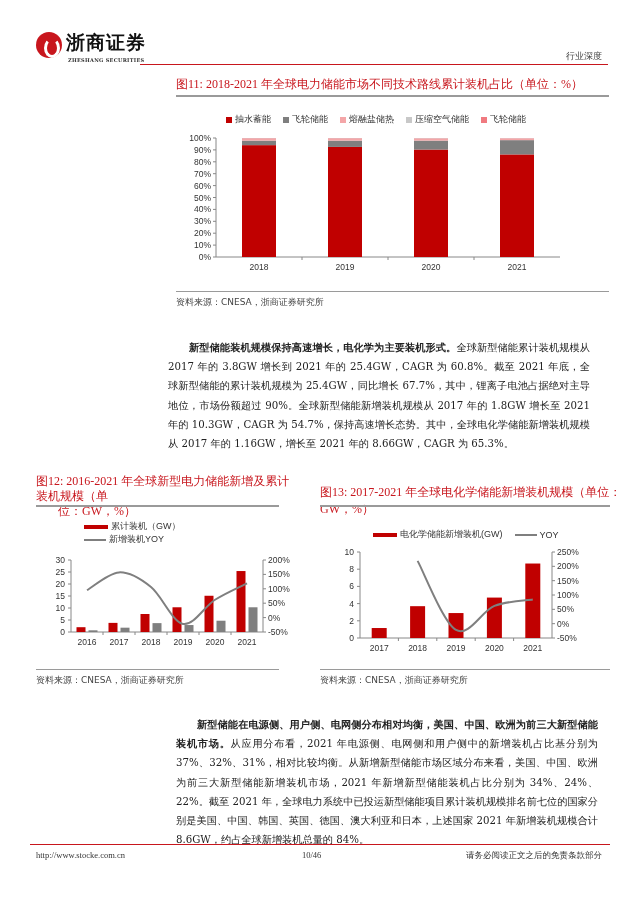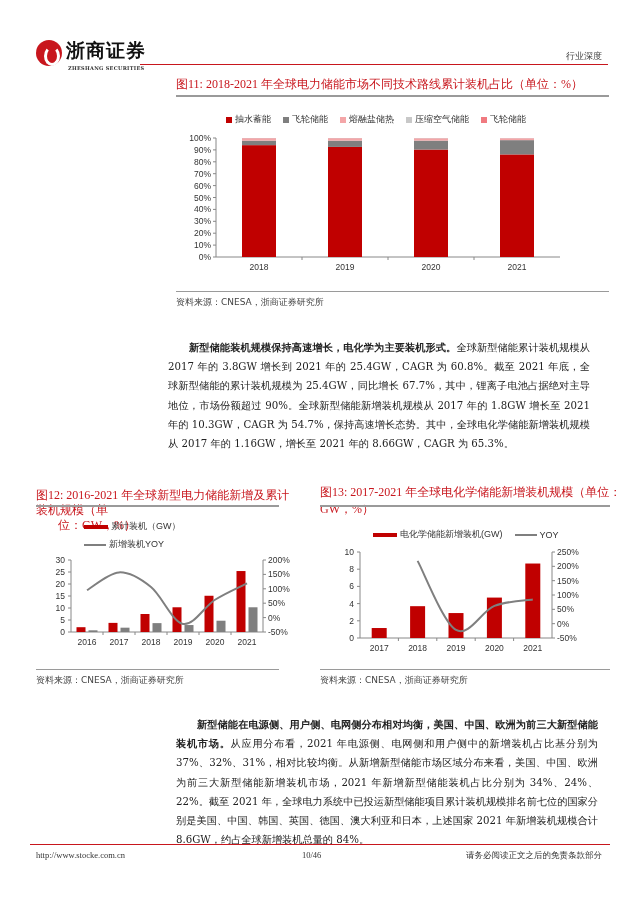--- a/index.html
+++ b/index.html
@@ -1,18 +1,18 @@
 <!DOCTYPE html>
 <html><head>
 <meta charset="utf-8">
 <style>
   * { margin:0; padding:0; box-sizing:border-box; }
   body { width:640px; height:905px; background:#fff; position:relative; font-family:"DejaVu Serif", serif; color:#222; overflow:hidden; }
   .abs { position:absolute; }
-  .logo { left:36px; top:38px; width:130px; height:40px; }
+  .logo { left:36px; top:30px; width:130px; height:40px; }
   .logo-circle { position:absolute; left:0; top:2px; width:26px; height:26px; border-radius:50%; background:#c8161d; }
   .logo-circle::before { content:""; position:absolute; left:8px; top:6px; width:10px; height:14px; border:3px solid #fff; border-radius:50% 50% 50% 50%; border-top-color:transparent; }
   .logo-cn { position:absolute; left:30px; top:0px; font-family:"DejaVu Sans", sans-serif; font-weight:bold; font-size:19px; color:#111; letter-spacing:1px; }
   .logo-en { position:absolute; left:32px; top:27px; font-family:"DejaVu Serif", serif; font-size:5px; font-weight:bold; color:#333; letter-spacing:0.3px; }
   .header-line { left:140px; top:64px; width:468px; height:1px; background:#c8161d; }
   .header-right { right:38px; top:50px; font-size:9px; color:#444; font-family:"DejaVu Sans", sans-serif; }
   .fig-title { font-size:12px; color:#c8161d; font-family:Liberation Serif, serif; }
   .fig-rule { height:2px; background:#9a9a9a; }
   .source { font-size:9px; color:#444; font-family:"DejaVu Sans", sans-serif; }
   .para { font-size:10.2px; line-height:19.2px; color:#222; text-align:justify; font-family:"DejaVu Serif", serif; }
@@ -117,33 +117,33 @@
     <text x="347" y="145" font-size="8.5" text-anchor="middle" fill="#333">2021</text>
   </svg>
 
 <div class="abs fig-rule" style="left:176px; top:291px; width:433px; height:1px;"></div>
 <div class="abs source" style="left:176px; top:296px;">资料来源：CNESA，浙商证券研究所</div>
 
 <div class="abs para" style="left:168px; top:338px; width:422px; text-indent:21px;">
   <b>新型储能装机规模保持高速增长，电化学为主要装机形式。</b><span>全球新型储能累计装机规模从 2017 年的 3.8GW 增长到 2021 年的 25.4GW，CAGR 为 60.8%。截至 2021 年底，全球新型储能的累计装机规模为 25.4GW，同比增长 67.7%，其中，锂离子电池占据绝对主导地位，市场份额超过 90%。全球新型储能新增装机规模从 2017 年的 1.8GW 增长至 2021 年的 10.3GW，CAGR 为 54.7%，保持高速增长态势。其中，全球电化学储能新增装机规模从 2017 年的 1.16GW，增长至 2021 年的 8.66GW，CAGR 为 65.3%。</span>
 </div>
 
-<div class="abs fig-title" style="left:36px; top:488px; width:265px; line-height:15px;">
+<div class="abs fig-title" style="left:36px; top:474px; width:265px; line-height:15px;">
   <div>图12:    2016-2021 年全球新型电力储能新增及累计装机规模（单</div>
   <div style="padding-left:22px;">位：GW，%）</div>
 </div>
 <div class="abs fig-rule" style="left:36px; top:505px; width:243px;"></div>
 <div class="abs" style="left: 84px; top: 520px; width: 200px; font-family: &quot;Liberation Sans&quot;, sans-serif; font-size: 9px; color: rgb(51, 51, 51);" id="fig12-legend">
     <div style="display: flex; gap: 20px; align-items: center;">
       <span class="leg-item">
         <span class="swline" style="background: rgb(192, 0, 0);"></span>
         <span>累计装机（GW）</span>
       </span>
     </div>
-    <div style="display: flex; gap: 4px; align-items: center; margin-top: 5px;">
+    <div style="display: flex; gap: 4px; align-items: center; ">
       <span class="leg-item">
         <span class="swthin"></span>
         <span>新增装机YOY</span>
       </span>
     </div>
   </div>
 <svg class="abs" style="left:30px; top:550px;" width="270" height="100" id="fig12-svg">
     <line x1="41" y1="10" x2="41" y2="82" stroke="#888"></line>
     <line x1="233" y1="10" x2="233" y2="82" stroke="#888"></line>
     <line x1="41" y1="82" x2="233" y2="82" stroke="#888"></line>

